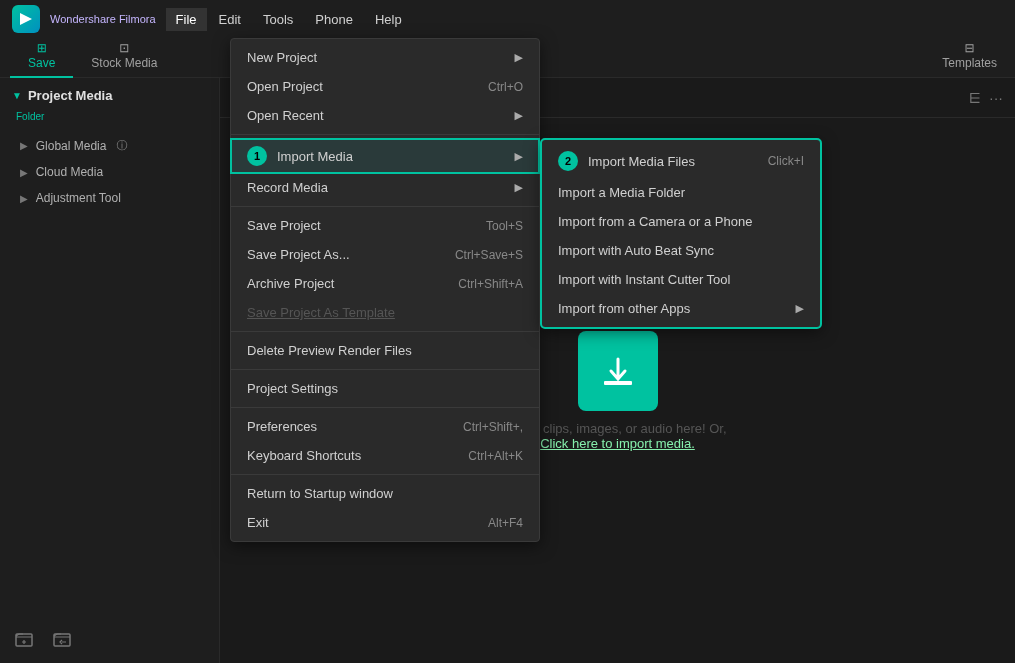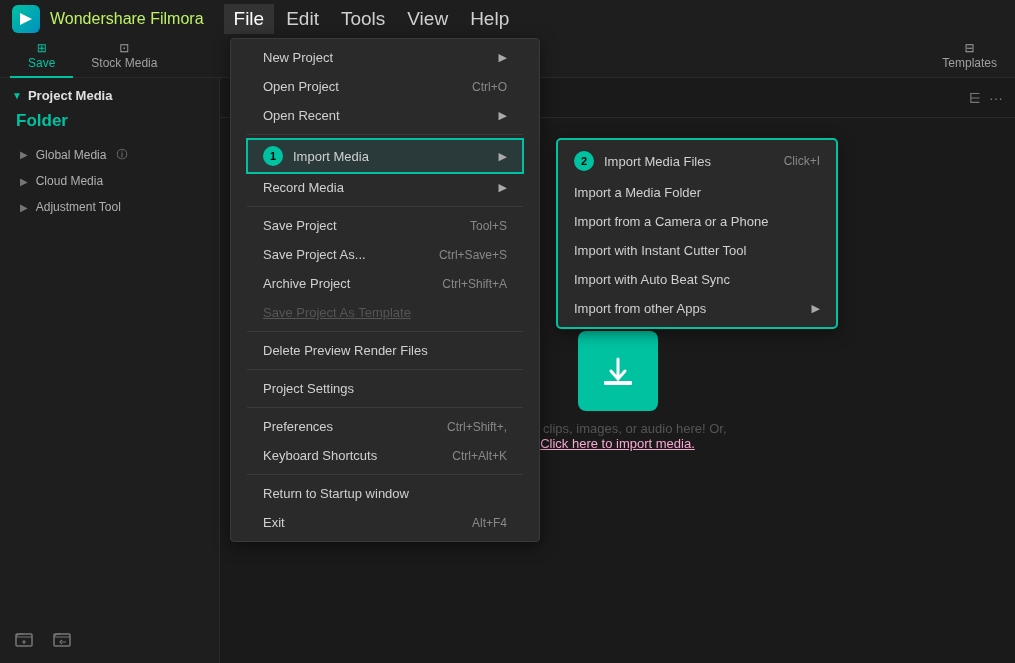--- a/index.html
+++ b/index.html
@@ -30,37 +30,36 @@
       border-radius: 6px;
       display: flex;
       align-items: center;
       justify-content: center;
       color: white;
       font-weight: bold;
       font-size: 14px;
       flex-shrink: 0;
     }
     .app-name {
-      color: #bef264;
-      font-size: 16px;
-      margin-right: 10px;
+      color: #c4b5fd;
+      font-size: 11px;
     }
 
     
     .menu-bar {
       display: flex;
       align-items: center;
       gap: 2px;
     }
     .menu-item {
       padding: 4px 10px;
       border-radius: 0;
       cursor: pointer;
       color: #d0d0d0;
-      font-size: 19px;
+      font-size: 13px;
     }
     .menu-item.active {
       background: #333;
       color: #ffffff;
     }
 
     
     .main-layout {
       display: flex;
       height: calc(663px - 38px - 40px);
@@ -87,22 +86,22 @@
       color: #e0e0e0;
       font-size: 13px;
       margin-bottom: 8px;
     }
     .sidebar-header .arrow {
       color: #00c2a0;
       font-size: 10px;
     }
     .folder-label {
       color: #00c2a0;
-      font-weight: bold;
-      font-size: 17px;
+      font-weight: normal;
+      font-size: 10px;
       margin-bottom: 10px;
       padding-left: 4px;
     }
     .sidebar-item {
       display: flex;
       align-items: center;
       gap: 8px;
       padding: 6px 8px;
       cursor: pointer;
       border-radius: 4px;
@@ -184,40 +183,40 @@
       align-items: center;
       justify-content: center;
       color: white;
       font-size: 32px;
     }
     .import-text {
       color: #555;
       text-align: center;
     }
     .import-link {
-      color: #f9a8d4;
+      color: #86efac;
       text-decoration: underline;
       cursor: pointer;
     }
 
     
     .dropdown-overlay {
       position: absolute;
       top: 38px;
       left: 230px;
       z-index: 1000;
     }
 
     
     .dropdown-menu {
       background: #2a2a2a;
       border: 1px solid #3a3a3a;
       border-radius: 4px;
       min-width: 310px;
-      padding: 4px 16px;
+      padding: 4px 0;
       box-shadow: 0 4px 16px rgba(0,0,0,0.5);
     }
     .dropdown-item {
       display: flex;
       justify-content: space-between;
       align-items: center;
       padding: 7px 16px;
       cursor: pointer;
       color: #d0d0d0;
       font-size: 13px;
@@ -331,21 +330,21 @@
     <svg width="18" height="18" viewBox="0 0 18 18">
       <polygon points="3,3 15,9 3,15" fill="white"></polygon>
     </svg>
   </div>
   <span class="app-name">Wondershare Filmora</span>
 
   <div class="menu-bar">
     <div class="menu-item active">File</div>
     <div class="menu-item">Edit</div>
     <div class="menu-item">Tools</div>
-    <div class="menu-item">View</div>
+    <div class="menu-item">Phone</div>
     <div class="menu-item">Help</div>
   </div>
 </div>
 
 <div class="top-tabs">
   <div class="top-tab active">
     <span>⊞</span>
     <span>Save</span>
   </div>
   <div class="top-tab">
@@ -464,24 +463,24 @@
             </span>
             <span class="shortcut">Click+I</span>
           </div>
           <div class="submenu-item">
             <span>Import a Media Folder</span>
           </div>
           <div class="submenu-item">
             <span>Import from a Camera or a Phone</span>
           </div>
           <div class="submenu-item">
-            <span>Import with Instant Cutter Tool</span>
+            <span>Import with Auto Beat Sync</span>
           </div>
           <div class="submenu-item">
-            <span>Import with Auto Beat Sync</span>
+            <span>Import with Instant Cutter Tool</span>
           </div>
           <div class="submenu-item">
             <span>Import from other Apps</span>
             <span class="arrow-right">▶</span>
           </div>
         </div>
       </div>
     </div>
 
     <div class="dropdown-item">

